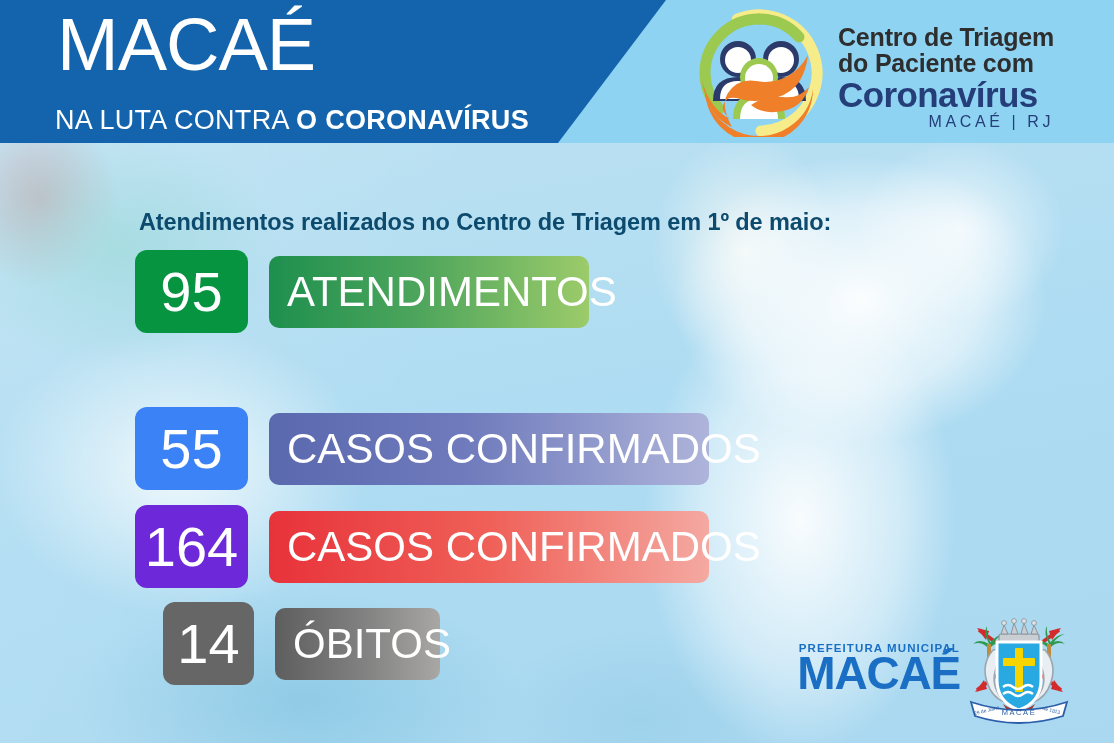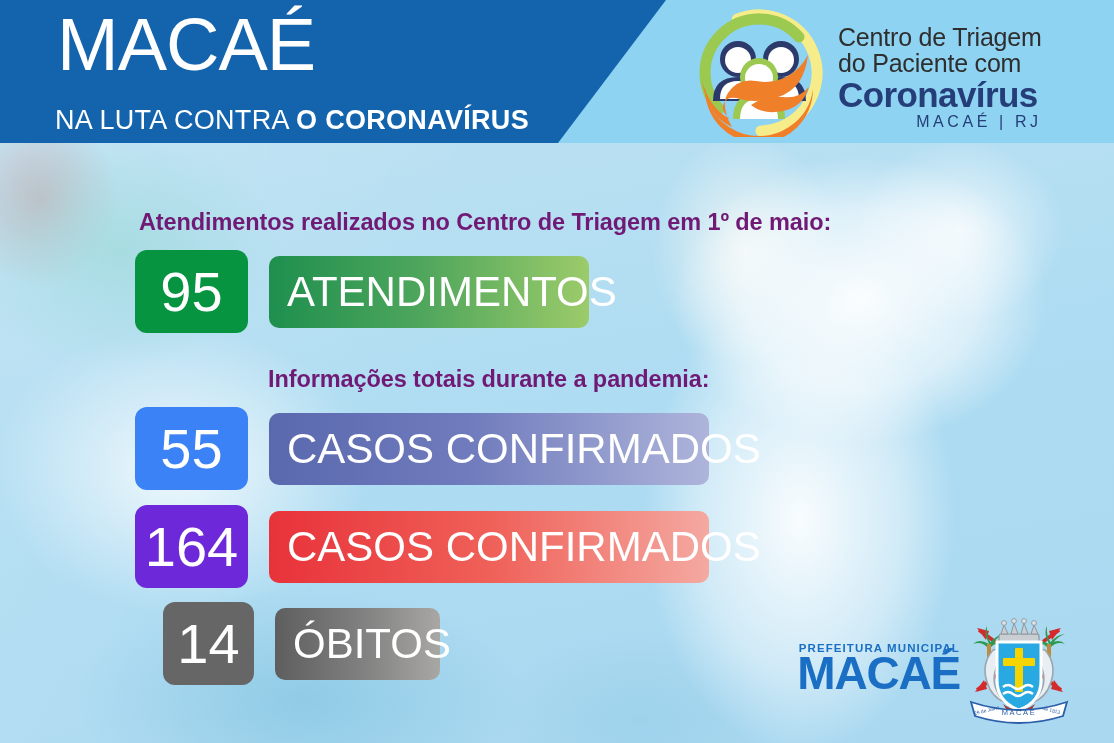--- a/index.html
+++ b/index.html
@@ -90,21 +90,21 @@
   }
   .logo-text {
     position: absolute;
     left: 838px;
     top: 24px;
     line-height: 1.04;
     color: #2b3a6b;
   }
   .logo-text .l1, .logo-text .l2 {
     font-size: 25px;
-    font-weight: 400;
+    font-weight: 700;
     color: #2e2e2e;
     white-space: nowrap;
     letter-spacing: -0.2px;
   }
   .logo-text .l3 {
     font-size: 35px;
     font-weight: 700;
     color: #253d78;
     letter-spacing: -0.6px;
     margin-top: 1px;
@@ -120,21 +120,21 @@
     white-space: nowrap;
   }
 
   
   .content { position: absolute; inset: 0; }
 
   .section-heading {
     position: absolute;
     font-size: 23.5px;
     font-weight: 700;
-    color: #701a75;
+    color: #0c4a6e;
     white-space: nowrap;
     letter-spacing: -0.1px;
   }
   .heading-1 { left: 139px; top: 209px; }
   .heading-2 { left: 268px; top: 366px; }
 
   .stat-row {
     position: absolute;
     display: flex;
     align-items: center;
@@ -311,21 +311,20 @@
 
   <div class="content">
 
     <div class="section-heading heading-1">Atendimentos realizados no Centro de Triagem em 1º de maio:</div>
 
     <div class="stat-row row-atendimentos">
       <div class="stat-num">95</div>
       <div class="stat-label">ATENDIMENTOS</div>
     </div>
 
-    <div class="section-heading heading-2">Informações totais durante a pandemia:</div>
 
     <div class="stat-row row-recuperados">
       <div class="stat-num">55</div>
       <div class="stat-label">CASOS CONFIRMADOS</div>
     </div>
 
     <div class="stat-row row-confirmados">
       <div class="stat-num">164</div>
       <div class="stat-label">CASOS CONFIRMADOS</div>
     </div>

